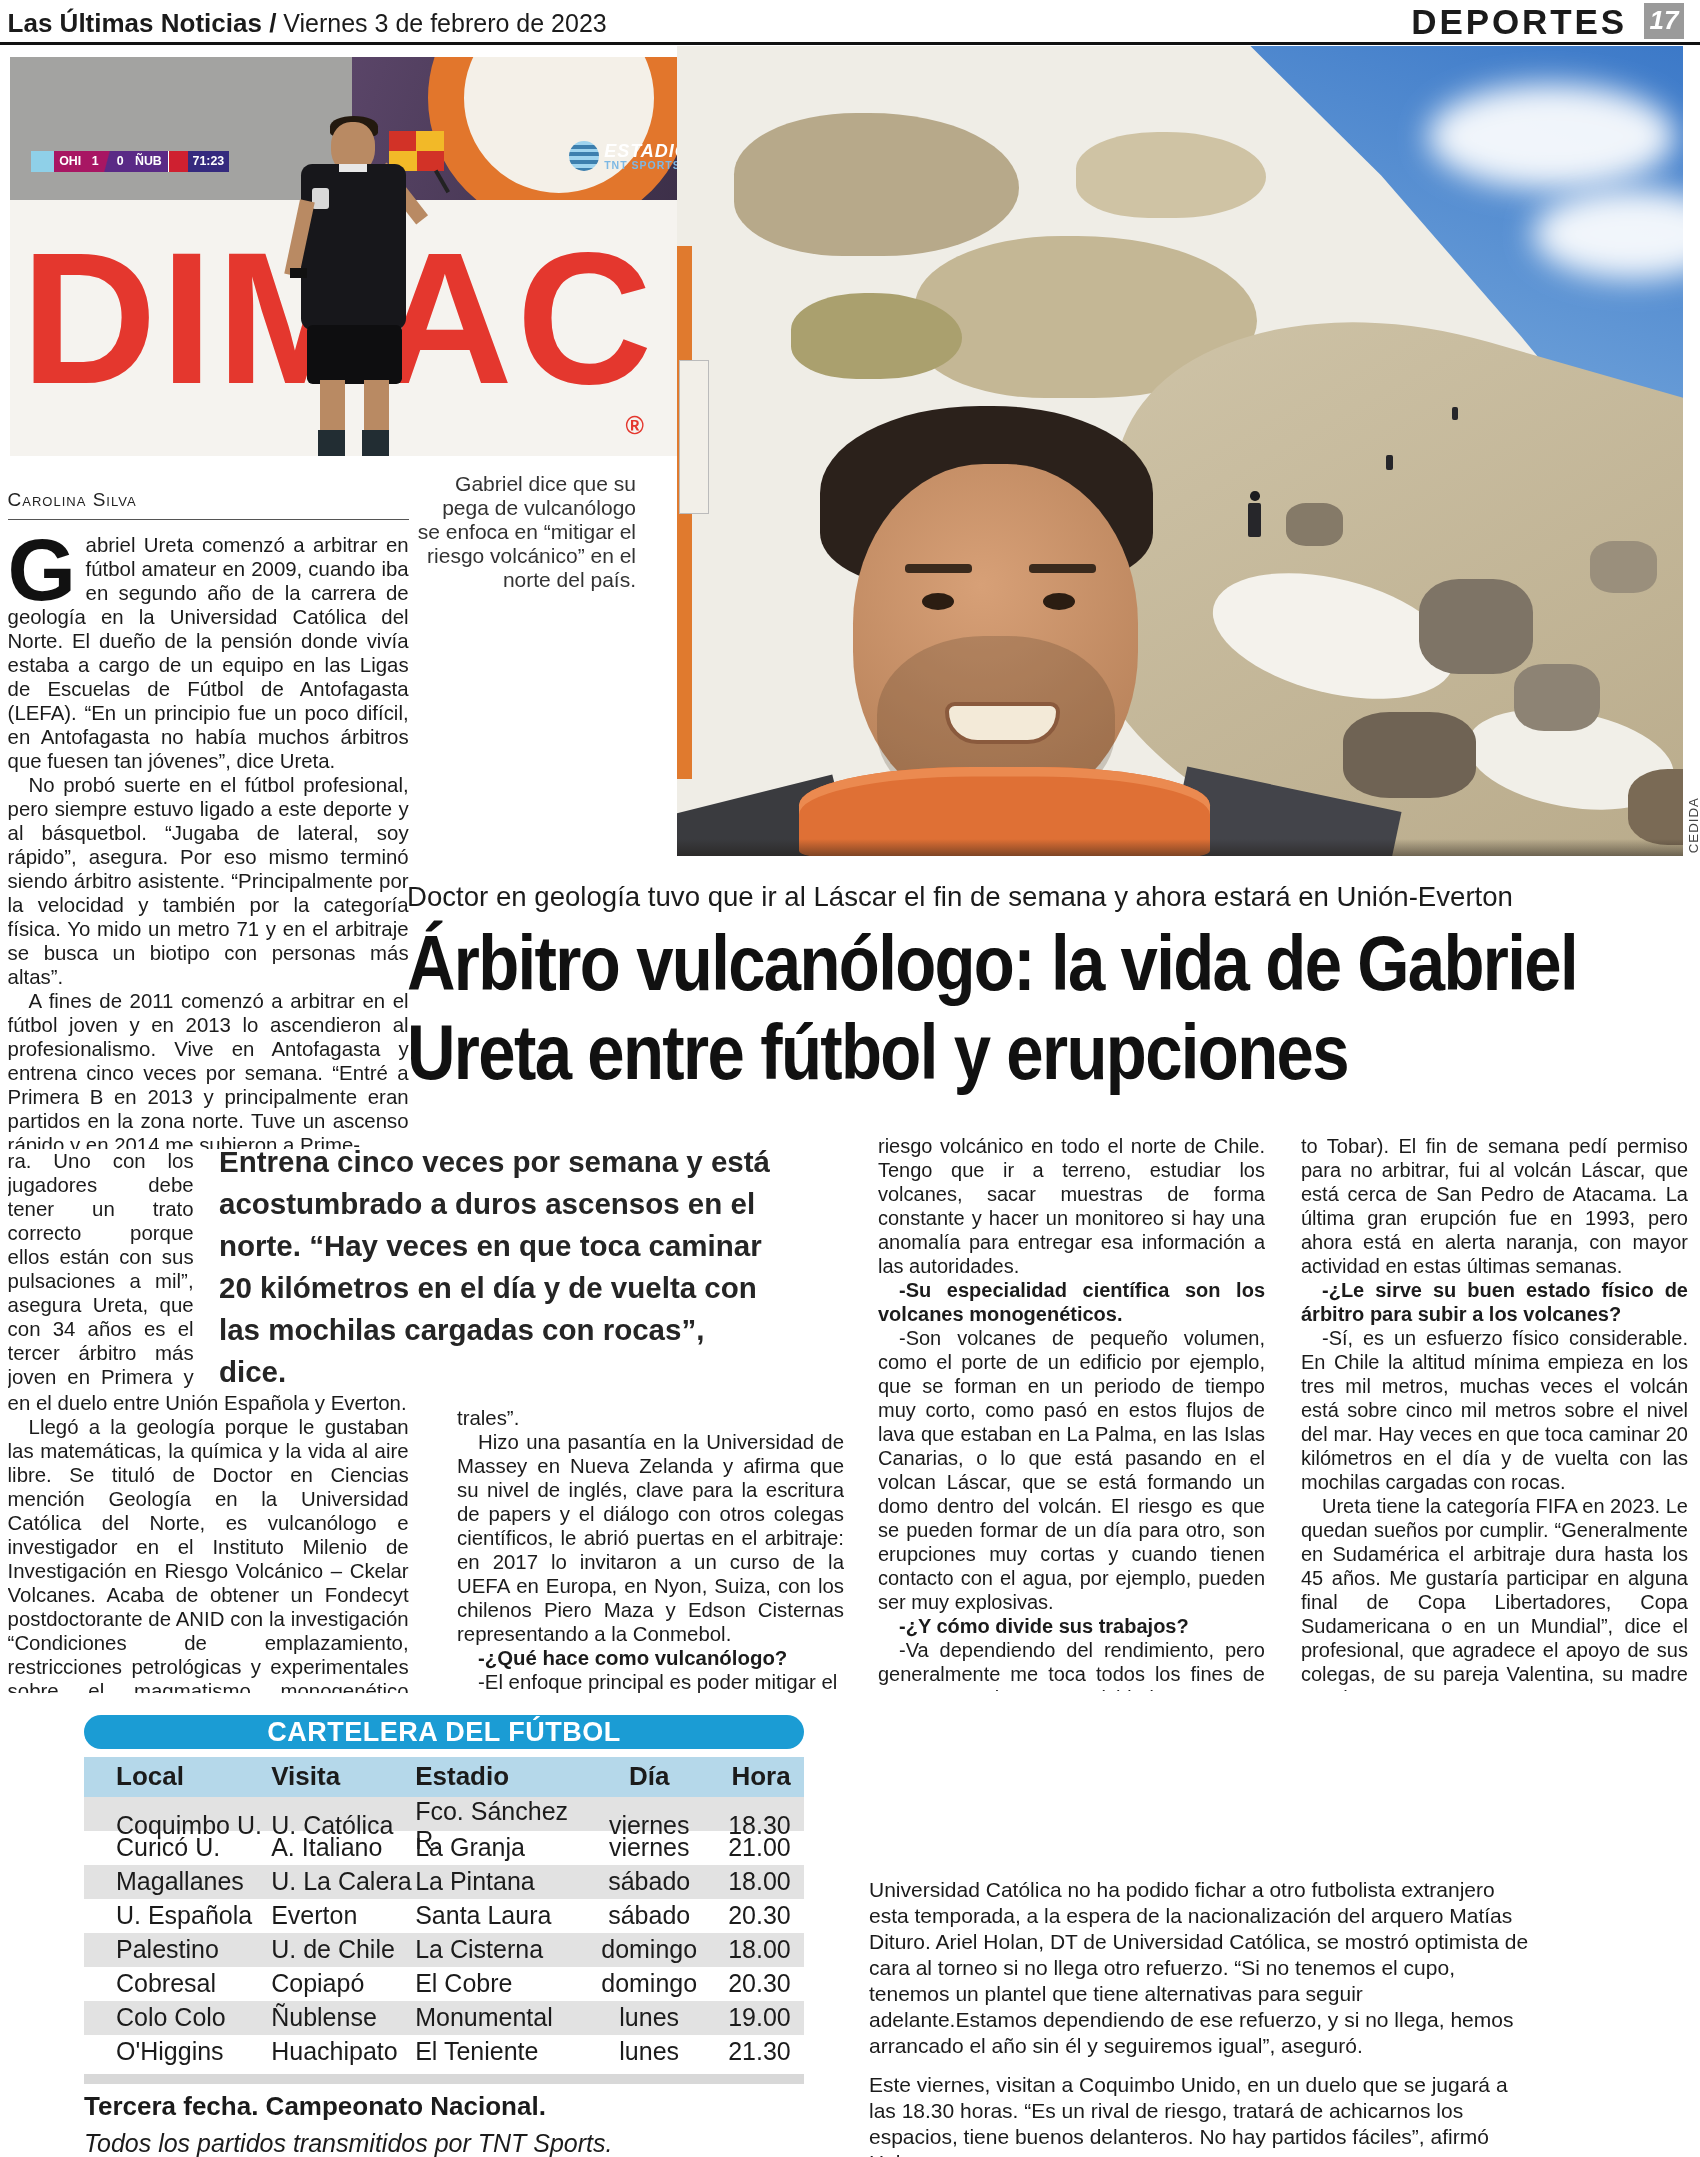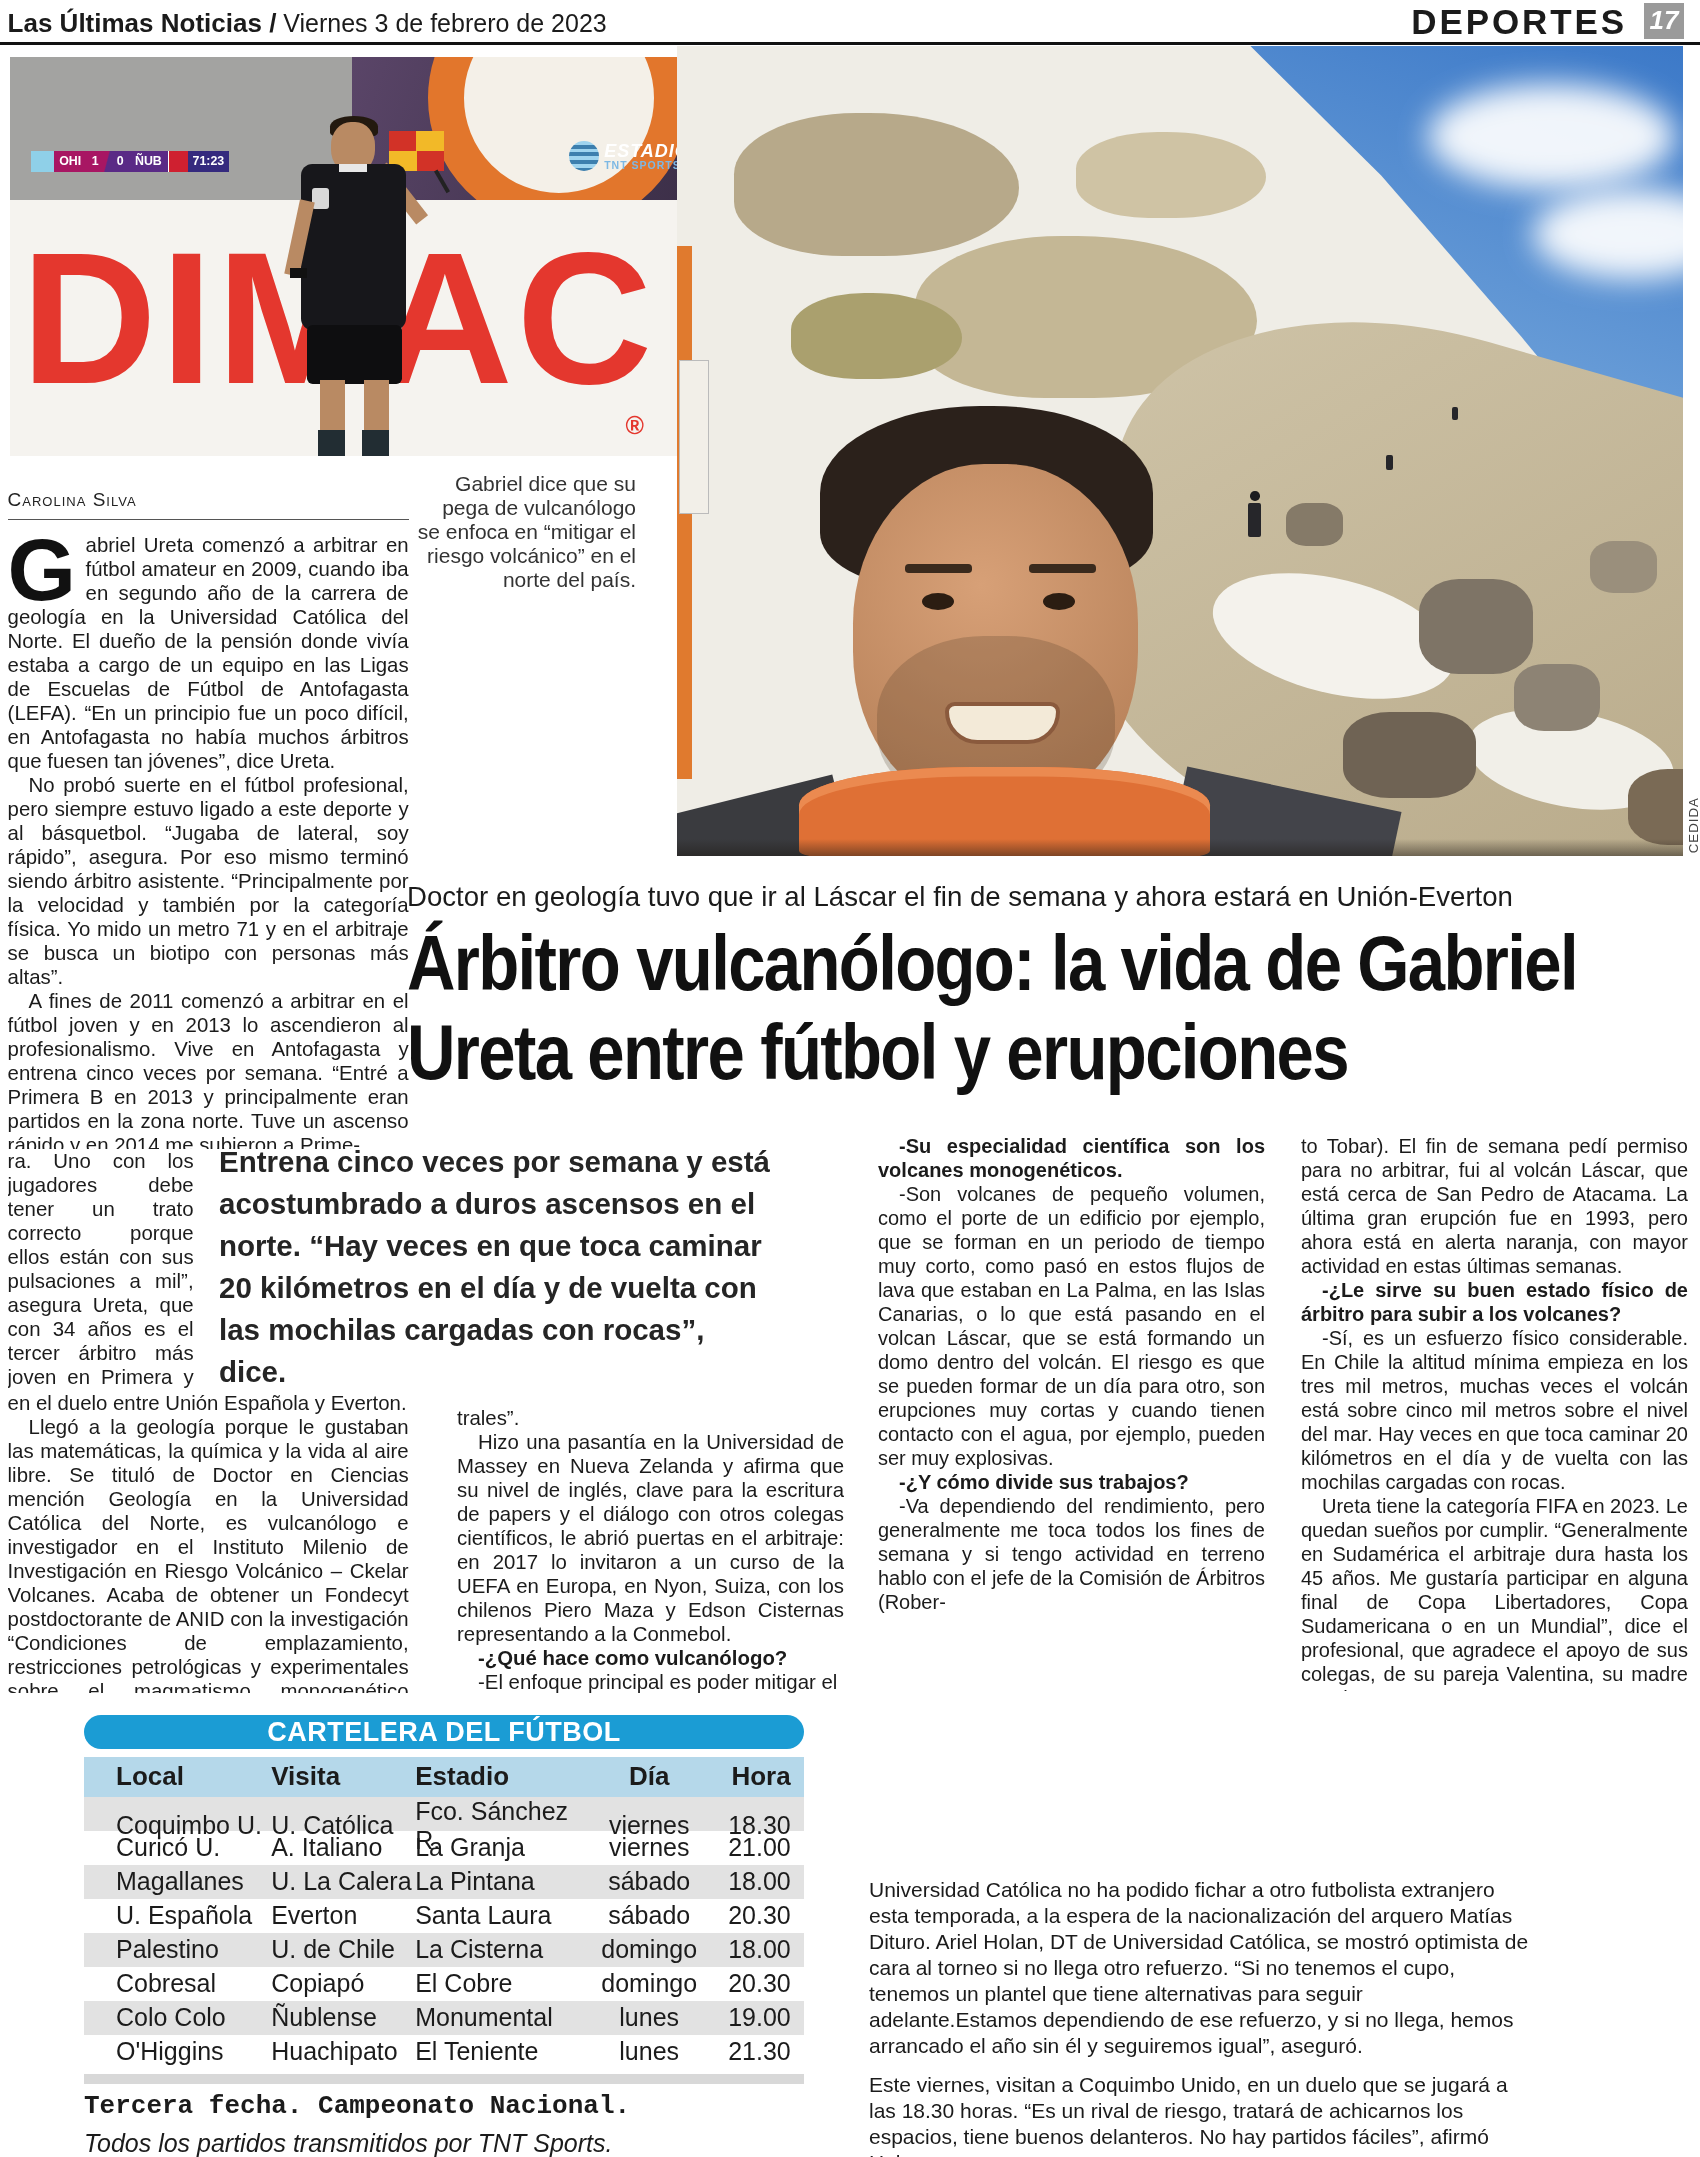--- a/index.html
+++ b/index.html
@@ -117,21 +117,21 @@
   #tbl-title{height:34px;border-radius:17px;background:#1b9cd4;color:#fff;font-weight:bold;font-size:27px;
              letter-spacing:0.5px;display:flex;align-items:center;justify-content:center;}
   .tbl-grid{display:grid;grid-template-columns:26% 20% 25% 15% 14%;align-items:center;}
   #tbl-head{margin-top:7.6px;height:40px;background:#b5d8ea;font-weight:bold;font-size:26px;}
   .tbl-row{height:34px;font-size:25px;}
   .tbl-row:nth-child(odd){background:#e2e2e2;}
   .c-local{padding-left:32px;}
   .c-dia{text-align:center;}
   .c-hora{text-align:right;padding-right:13.3px;}
   #tbl-bar{margin-top:5.7px;height:9.5px;background:#d8d8d8;}
-  #tbl-note-b{left:84px;top:2091px;font-size:26px;font-weight:bold;font-family:Liberation Mono, monospace;}
+  #tbl-note-b{left:84px;top:2091px;font-size:26px;font-weight:bold;}
   #tbl-note-i{left:84px;top:2129px;font-size:25px;font-style:italic;}
 
   
   #uc-title{left:854px;top:1748px;font-size:40px;font-weight:bold;line-height:49px;color:#111;}
   #uc-body{left:856px;top:1864px;width:692px;font-size:21px;line-height:26px;}
   #uc-body p{margin:13px;}
 </style>
 </head>
 <body>
 
@@ -244,20 +244,21 @@
     <p>en el duelo entre Unión Española y Everton.</p>
     <p class="pind">Llegó a la geología porque le gustaban las matemáticas, la química y la vida al aire libre. Se tituló de Doctor en Ciencias mención Geología en la Universidad Católica del Norte, es vulcanólogo e investigador en el Instituto Milenio de Investigación en Riesgo Volcánico – Ckelar Volcanes. Acaba de obtener un Fondecyt postdoctorante de ANID con la investigación “Condiciones de emplazamiento, restricciones petrológicas y experimentales sobre el magmatismo monogenético primitivo del Cuaternario en el arco de los Andes Cen-</p>
   </div>
   <div class="abs body-text" id="col2">
     <p>trales”.</p>
     <p class="pind">Hizo una pasantía en la Universidad de Massey en Nueva Zelanda y afirma que su nivel de inglés, clave para la escritura de papers y el diálogo con otros colegas científicos, le abrió puertas en el arbitraje: en 2017 lo invitaron a un curso de la UEFA en Europa, en Nyon, Suiza, con los chilenos Piero Maza y Edson Cisternas representando a la Conmebol.</p>
     <p class="pind qbold">-¿Qué hace como vulcanólogo?</p>
     <p class="pind">-El enfoque principal es poder mitigar el</p>
   </div>
   <div class="abs body-text" id="col3">
+    <p>riesgo volcánico en todo el norte de Chile. Tengo que ir a terreno, estudiar los volcanes, sacar muestras de forma constante y hacer un monitoreo si hay una anomalía para entregar esa información a las autoridades.</p>
     <p class="pind qbold">-Su especialidad científica son los volcanes monogenéticos.</p>
     <p class="pind">-Son volcanes de pequeño volumen, como el porte de un edificio por ejemplo, que se forman en un periodo de tiempo muy corto, como pasó en estos flujos de lava que estaban en La Palma, en las Islas Canarias, o lo que está pasando en el volcan Láscar, que se está formando un domo dentro del volcán. El riesgo es que se pueden formar de un día para otro, son erupciones muy cortas y cuando tienen contacto con el agua, por ejemplo, pueden ser muy explosivas.</p>
     <p class="pind qbold">-¿Y cómo divide sus trabajos?</p>
     <p class="pind">-Va dependiendo del rendimiento, pero generalmente me toca todos los fines de semana y si tengo actividad en terreno hablo con el jefe de la Comisión de Árbitros (Rober-</p>
   </div>
   <div class="abs body-text" id="col4">
     <p>to Tobar). El fin de semana pedí permiso para no arbitrar, fui al volcán Láscar, que está cerca de San Pedro de Atacama. La última gran erupción fue en 1993, pero ahora está en alerta naranja, con mayor actividad en estas últimas semanas.</p>
     <p class="pind qbold">-¿Le sirve su buen estado físico de árbitro para subir a los volcanes?</p>
     <p class="pind">-Sí, es un esfuerzo físico considerable. En Chile la altitud mínima empieza en los tres mil metros, muchas veces el volcán está sobre cinco mil metros sobre el nivel del mar. Hay veces en que toca caminar 20 kilómetros en el día y de vuelta con las mochilas cargadas con rocas.</p>
     <p class="pind">Ureta tiene la categoría FIFA en 2023. Le quedan sueños por cumplir. “Generalmente en Sudamérica el arbitraje dura hasta los 45 años. Me gustaría participar en alguna final de Copa Libertadores, Copa Sudamericana o en un Mundial”, dice el profesional, que agradece el apoyo de sus colegas, de su pareja Valentina, su madre y su hermana.</p>

